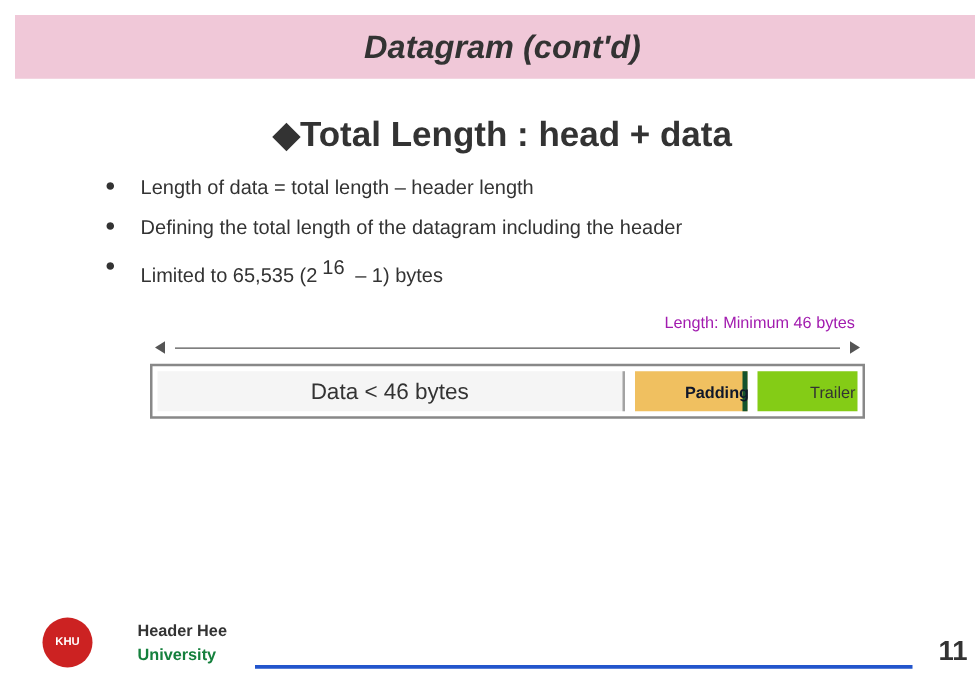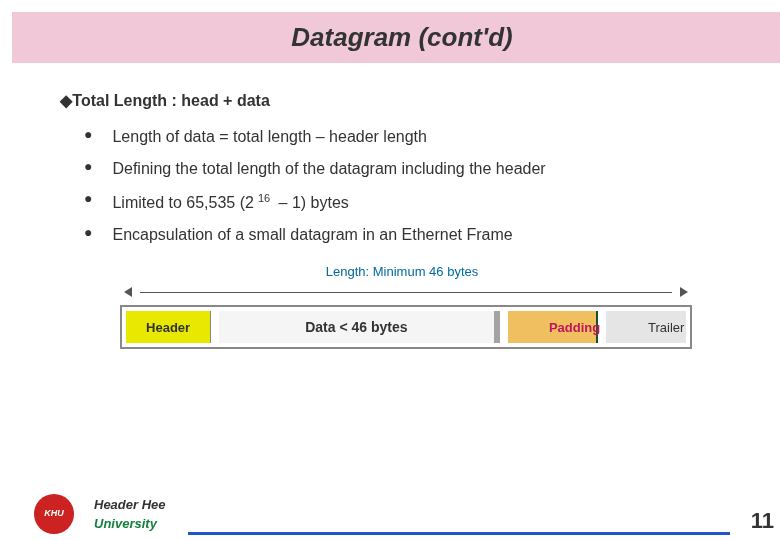--- a/index.html
+++ b/index.html
@@ -31,24 +31,25 @@
       font-weight: bold;
       color: #333;
       font-style: italic;
     }
 
     .content {
       padding: 20px 40px 10px 40px;
     }
 
     .main-point {
-      font-size: 16px;
+      font-size: 28px;
       font-weight: bold;
       color: #333;
       margin-bottom: 14px;
+      text-align: center;
     }
 
     .bullet-list {
       list-style: none;
       padding-left: 20px;
       margin-bottom: 16px;
     }
 
     .bullet-list li {
       font-size: 16px;
@@ -66,23 +67,23 @@
       margin-top: 2px;
       flex-shrink: 0;
     }
 
     .diagram-area {
       margin: 10px 60px 10px 60px;
       position: relative;
     }
 
     .length-label {
-      text-align: center;
-      font-size: 13px;
-      color: #0369a1;
+      text-align: right;
+      font-size: 13px;
+      color: #a21caf;
       margin-bottom: 2px;
     }
 
     .arrow-line {
       flex: 1;
       height: 1px;
       background: #555;
       position: relative;
     }
 
@@ -127,41 +128,40 @@
       color: #333;
       border-right: 1px solid #888;
     }
 
     .frame-data {
       background: #f5f5f5;
       flex: 1;
       display: flex;
       align-items: center;
       justify-content: center;
-      font-size: 14px;
-      color: #333;
-      border-right: 6px solid #a3a3a3;
-      font-weight: bold;
+      font-size: 18px;
+      color: #333;
+      border-right: 2px solid #a3a3a3;
     }
 
     .frame-padding {
       background: #f0c060;
       width: 16%;
       display: flex;
       align-items: center;
       justify-content: center;
       font-size: 13px;
       font-weight: bold;
-      color: #be185d;
-      border-right: 2px solid #14532d;
+      color: #0f172a;
+      border-right: 4px solid #14532d;
       padding-left: 45px;
     }
 
     .frame-trailer {
-      background: #e5e5e5;
+      background: #84cc16;
       width: 14%;
       display: flex;
       align-items: center;
       justify-content: center;
       font-size: 13px;
       color: #333;
       padding-left: 40px;
     }
 
     .ethernet-label {
@@ -214,42 +214,41 @@
 
     .logo-text-block .line2 {
       font-size: 13px;
       font-weight: bold;
       color: #15803d;
     }
 
     .footer-logo-combined {
       display: flex;
       align-items: center;
-      gap: 8px;
-      font-style: italic;
+      gap: 24px;
     }
 
     .blue-line {
       flex: 1;
       height: 3px;
       background: #2255cc;
       margin: 0 10px 8px 10px;
     }
 
     .page-number {
       font-size: 22px;
       font-weight: bold;
       color: #333;
       width: 30px;
       text-align: right;
       padding-bottom: 5px;
     }
 
     sup {
-      font-size: 11px;
+      font-size: 16px;
     }
   </style>
 </head>
 <body>
 
 <div class="slide">
 
   <div class="title-bar">
     <span class="title-text">Datagram (cont'd)</span>
   </div>
@@ -264,38 +263,33 @@
         <span>Length of data = total length – header length</span>
       </li>
       <li>
         <span class="bullet-marker"></span>
         <span>Defining the total length of the datagram including the header</span>
       </li>
       <li>
         <span class="bullet-marker"></span>
         <span>Limited to 65,535 (2<sup>16</sup> – 1) bytes</span>
       </li>
-      <li>
-        <span class="bullet-marker"></span>
-        <span>Encapsulation of a small datagram in an Ethernet Frame</span>
-      </li>
     </ul>
 
     <div class="diagram-area">
 
       <div class="length-label">Length: Minimum 46 bytes</div>
 
       <div class="arrow-container">
         <div class="arrow-left"></div>
         <div class="arrow-line"></div>
         <div class="arrow-right"></div>
       </div>
 
       <div class="frame-row">
-        <div class="frame-header">Header</div>
         <div class="frame-data">Data &lt; 46 bytes</div>
         <div class="frame-padding">Padding</div>
         <div class="frame-trailer">Trailer</div>
       </div>
     </div>
 
 
   </div>
 
   <div class="footer">

